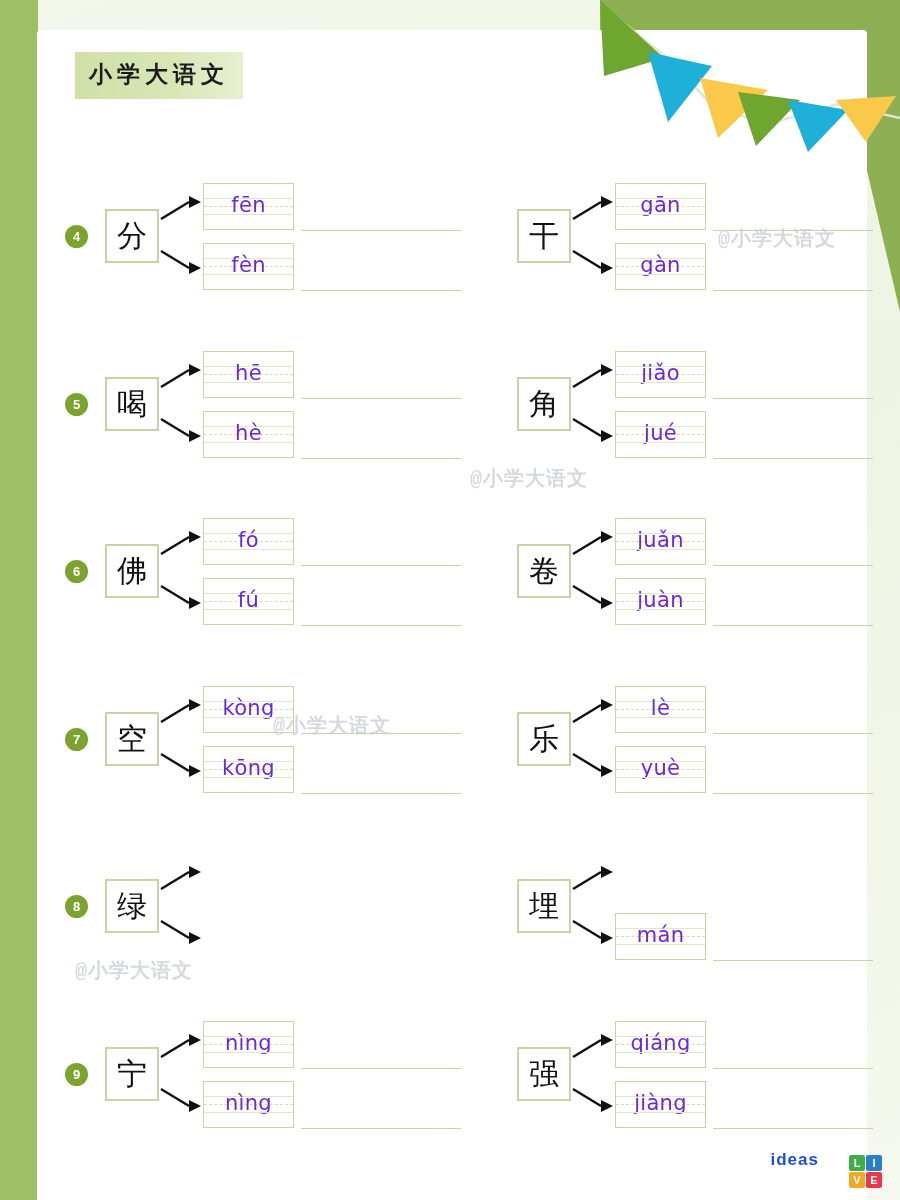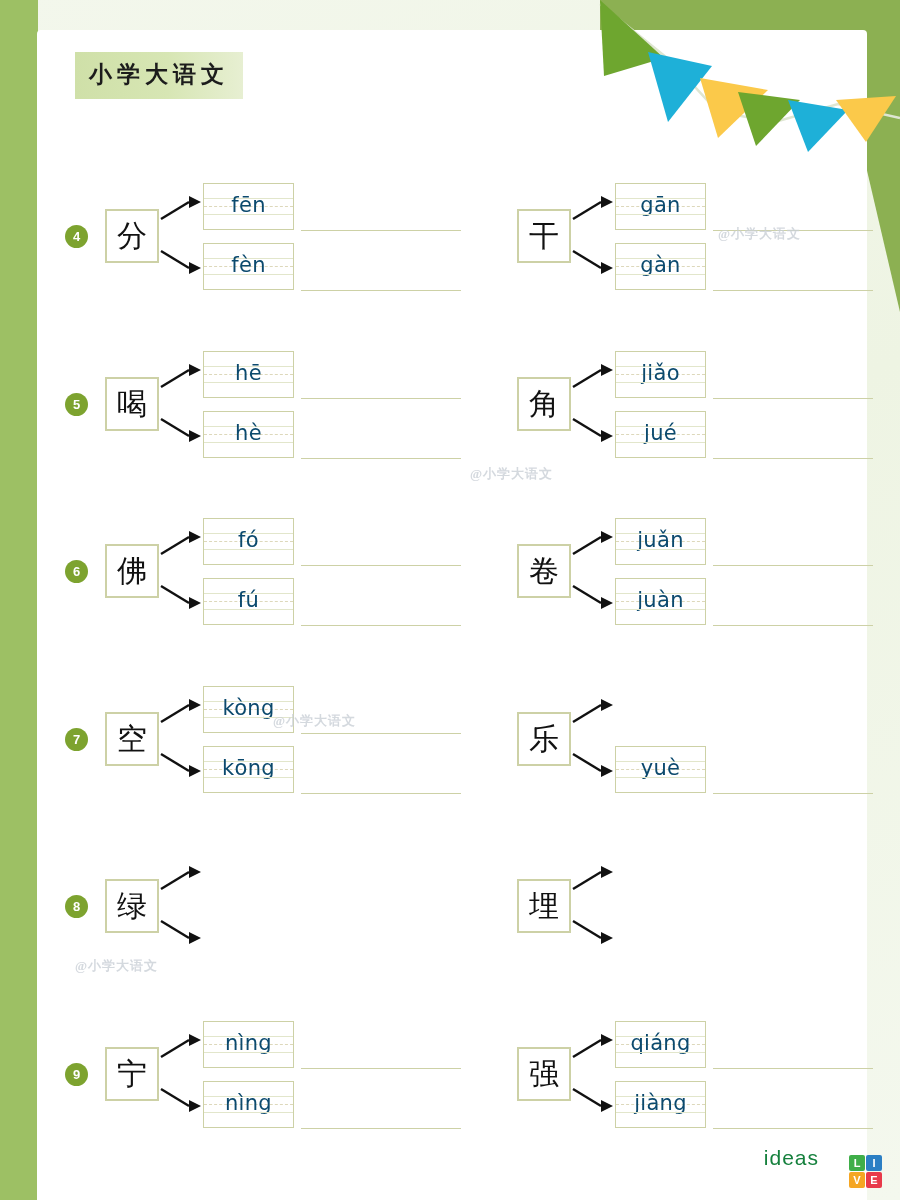--- a/index.html
+++ b/index.html
@@ -176,41 +176,41 @@
     border-top: 1px dashed #ddd8bb;
   }
   .pin-text {
     position: absolute;
     inset: 0;
     display: flex;
     align-items: center;
     justify-content: center;
     font-family: "DejaVu Sans", "Liberation Sans", sans-serif;
     font-size: 21px;
-    color: #0c4a6e;
+    color: #6d28d9;
     letter-spacing: 0.3px;
     line-height: 1;
     padding-bottom: 2px;
   }
 
   
   .answer-rule {
     position: absolute;
     left: 98px;
     bottom: -1px;
     width: 160px;
     border-bottom: 1.3px solid #cdd1a6;
   }
 
   
   .wm {
     position: absolute;
-    font-family: Liberation Serif, serif;
+    font-family: Liberation Mono, monospace;
     font-weight: bold;
-    font-size: 13px;
+    font-size: 20px;
     color: #c9cfd6;
     opacity: .78;
     letter-spacing: 1px;
     white-space: nowrap;
     user-select: none;
   }
 
   
   .footer-logo {
     position: absolute;
@@ -241,23 +241,23 @@
     font-family: "Liberation Sans", sans-serif;
     font-weight: bold;
     font-size: 33px;
     letter-spacing: -0.5px;
     color: #14386e;
   }
   .ghost-mark {
     position: absolute;
     right: 48px; bottom: 58px;
     font-family: "Liberation Sans", sans-serif;
-    font-size: 21px;
-    font-weight: normal;
-    color: #15803d;
+    font-size: 17px;
+    font-weight: bold;
+    color: #1d4ed8;
     letter-spacing: 1px;
   }
 </style>
 </head>
 <body>
 
 <div id="page">
 
   <div class="deco-left-band"></div>
   <div class="deco-bottom-wedge"></div>
@@ -488,20 +488,27 @@
             <div class="arrow up"><svg width="44" height="34" viewBox="0 0 44 34" xmlns="http://www.w3.org/2000/svg">
                 <line x1="2" y1="26" x2="30" y2="9" stroke="#111" stroke-width="2.4"></line>
                 <polygon points="30,3 42,9 30,15" fill="#111"></polygon>
               </svg></div>
             <div class="arrow down"><svg width="44" height="34" viewBox="0 0 44 34" xmlns="http://www.w3.org/2000/svg">
                 <line x1="2" y1="8" x2="30" y2="25" stroke="#111" stroke-width="2.4"></line>
                 <polygon points="30,19 42,25 30,31" fill="#111"></polygon>
               </svg></div>
           </div>
           <div class="pin-stack">
+            <div class="pin-line a">
+              <div class="pin-box">
+                <div class="pin-mid"></div>
+                <div class="pin-text">lè</div>
+              </div>
+              <div class="answer-rule"></div>
+            </div>
             <div class="pin-line b">
               <div class="pin-box">
                 <div class="pin-mid"></div>
                 <div class="pin-text">yuè</div>
               </div>
               <div class="answer-rule"></div>
             </div>
           </div>
         </div>
         <div class="row left" style="top: 810px;">
@@ -525,20 +532,27 @@
             <div class="arrow up"><svg width="44" height="34" viewBox="0 0 44 34" xmlns="http://www.w3.org/2000/svg">
                 <line x1="2" y1="26" x2="30" y2="9" stroke="#111" stroke-width="2.4"></line>
                 <polygon points="30,3 42,9 30,15" fill="#111"></polygon>
               </svg></div>
             <div class="arrow down"><svg width="44" height="34" viewBox="0 0 44 34" xmlns="http://www.w3.org/2000/svg">
                 <line x1="2" y1="8" x2="30" y2="25" stroke="#111" stroke-width="2.4"></line>
                 <polygon points="30,19 42,25 30,31" fill="#111"></polygon>
               </svg></div>
           </div>
           <div class="pin-stack">
+            <div class="pin-line b">
+              <div class="pin-box">
+                <div class="pin-mid"></div>
+                <div class="pin-text">mán</div>
+              </div>
+              <div class="answer-rule"></div>
+            </div>
           </div>
         </div>
         <div class="row left" style="top: 978px;">
           <div class="num-badge">9</div>
           <div class="char-box">宁</div>
           <div class="arrows">
             <div class="arrow up"><svg width="44" height="34" viewBox="0 0 44 34" xmlns="http://www.w3.org/2000/svg">
                 <line x1="2" y1="26" x2="30" y2="9" stroke="#111" stroke-width="2.4"></line>
                 <polygon points="30,3 42,9 30,15" fill="#111"></polygon>
               </svg></div>

